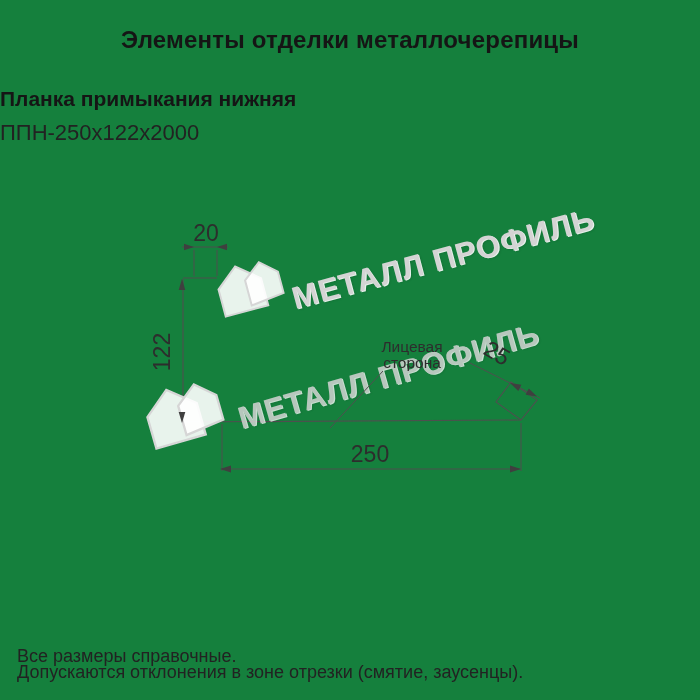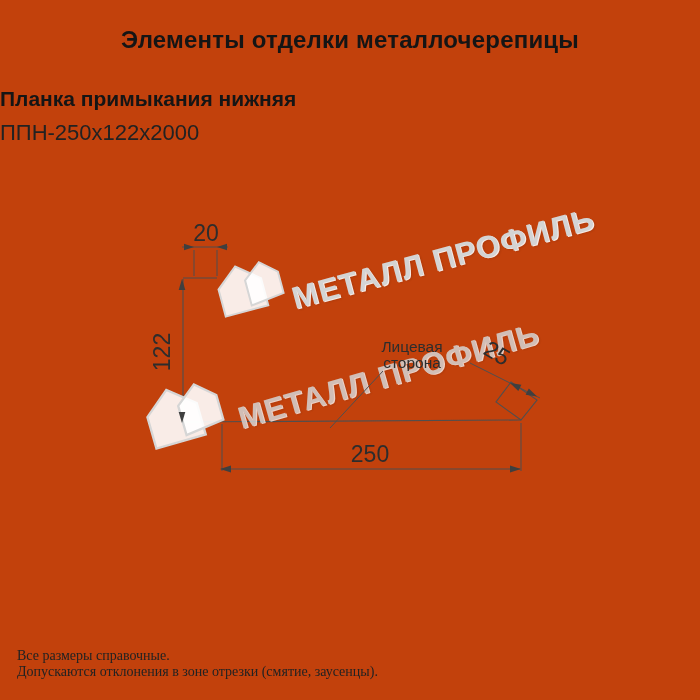--- a/index.html
+++ b/index.html
@@ -1,17 +1,17 @@
 <!DOCTYPE html>
 <html><head>
 <meta charset="utf-8">
 <style>
   html,body{margin:0;padding:0;background:#ffffff;}
   .stage{
-    position:relative;width:700px;height:700px;background:#c2410c;overflow:hidden;
+    position:relative;width:700px;height:700px;background:#15803d;overflow:hidden;
     font-family:"Liberation Sans", sans-serif;color:#1c1c1c;
   }
   .page-title{
     position:absolute;top:26px;left:0;width:100%;text-align:center;
     font-size:24px;font-weight:bold;letter-spacing:.2px;color:#151515;
   }
   .product-name{
     position:absolute;top:87px;left:0;width:100%;
     font-size:21px;font-weight:bold;color:#151515;
   }
@@ -31,21 +31,21 @@
   #wm-logo-1{left:206px;top:266px;transform:rotate(-15deg);}
   #wm-logo-2{left:132px;top:390px;transform:rotate(-16deg);}
   #layer-dims{z-index:3;}
   #layer-dims text{
     font-family:"Liberation Sans", sans-serif;fill:#2d2d2d;
   }
   .dim-num{font-size:23px;}
   .face-label{font-size:15.5px;}
   .footer{
     position:absolute;left:17px;top:648px;z-index:4;
-    font-size:14px;line-height:16px;color:#222222;font-family:Liberation Serif, serif;
+    font-size:18px;line-height:16px;color:#222222;
   }
 </style>
 </head>
 <body>
 
 <div class="stage">
 
   <div class="page-title">Элементы отделки металлочерепицы</div>
   <div class="product-name">Планка примыкания нижняя</div>
   <div class="product-code">ППН-250х122х2000</div>

